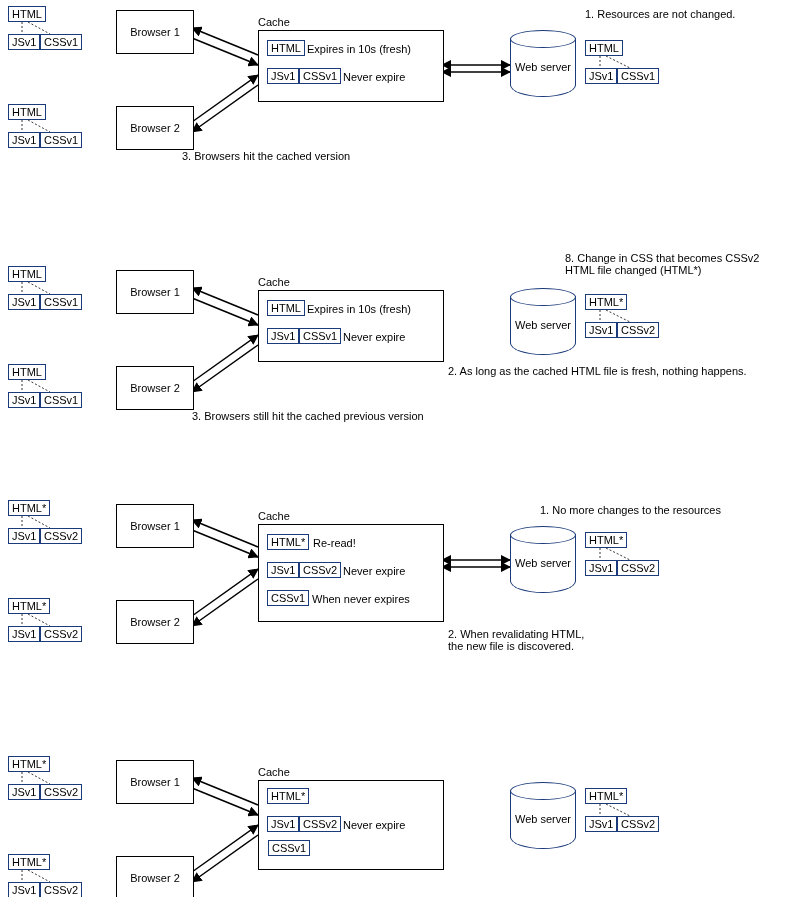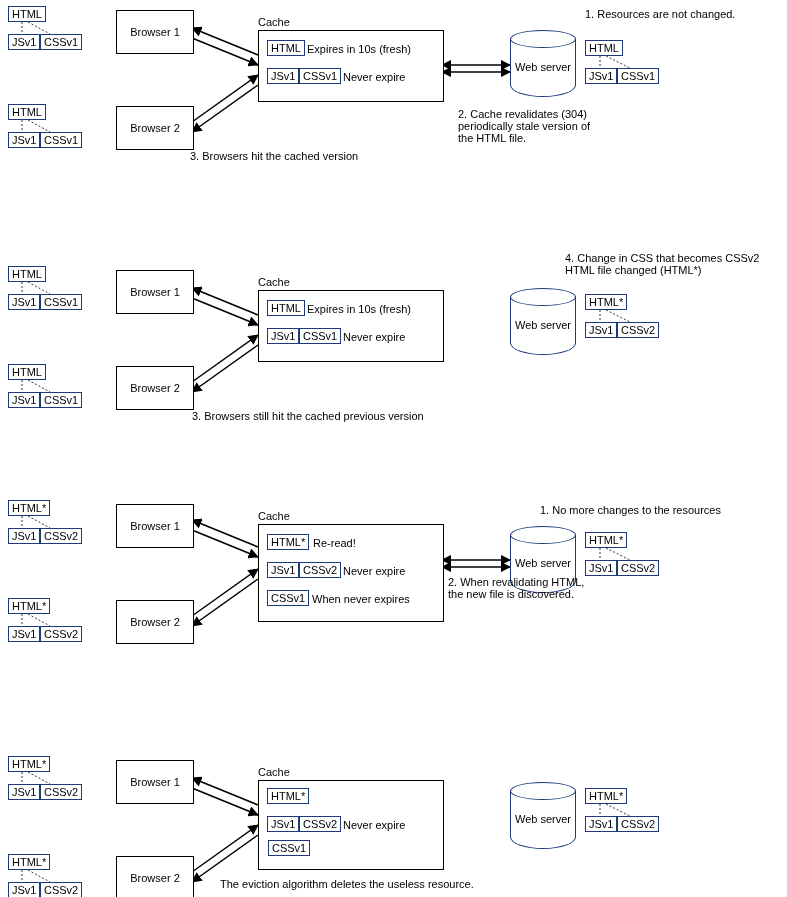--- a/index.html
+++ b/index.html
@@ -166,24 +166,21 @@
 
 <div class="cyl-body" style="left:510px;top:38px;width:64px;height:58px">
       <span>Web server</span>
     </div>
 <div class="cyl-top" style="left:510px;top:30px;width:64px;height:16px"></div>
 <div class="fbox" style="left:585px;top:40px">HTML</div>
 <div class="fbox" style="left:585px;top:68px">JSv1</div>
 <div class="fbox" style="left:617px;top:68px">CSSv1</div>
 
 <div class="lbl" style="left:585px;top:8px">1. Resources are not changed.</div>
-<div class="lbl" style="left:458px;top:108px">2. Cache revalidates (304)
-periodically stale version of
-the HTML file.</div>
-<div class="lbl" style="left:190px;top:150px">3. Browsers hit the cached version</div>
+<div class="lbl" style="left:182px;top:150px">3. Browsers hit the cached version</div>
 
 <div class="fbox" style="left:8px;top:266px">HTML</div>
 <div class="fbox" style="left:8px;top:294px">JSv1</div>
 <div class="fbox" style="left:40px;top:294px">CSSv1</div>
 <div class="box" style="left:116px;top:270px;width:76px;height:42px">Browser 1</div>
 <div class="fbox" style="left:8px;top:364px">HTML</div>
 <div class="fbox" style="left:8px;top:392px">JSv1</div>
 <div class="fbox" style="left:40px;top:392px">CSSv1</div>
 <div class="box" style="left:116px;top:366px;width:76px;height:42px">Browser 2</div>
 <div class="lbl" style="left:258px;top:276px">Cache</div>
@@ -193,22 +190,23 @@
 <div class="fbox" style="left:267px;top:328px">JSv1</div>
 <div class="fbox" style="left:299px;top:328px">CSSv1</div>
 <div class="lbl" style="left:343px;top:331px">Never expire</div>
 <div class="cyl-body" style="left:510px;top:296px;width:64px;height:58px">
       <span>Web server</span>
     </div>
 <div class="cyl-top" style="left:510px;top:288px;width:64px;height:16px"></div>
 <div class="fbox" style="left:585px;top:294px">HTML*</div>
 <div class="fbox" style="left:585px;top:322px">JSv1</div>
 <div class="fbox" style="left:617px;top:322px">CSSv2</div>
-<div class="lbl" style="left:565px;top:252px">4. Change in CSS that becomes CSSv2
+<div class="lbl" style="left:565px;top:252px">8. Change in CSS that becomes CSSv2
 HTML file changed (HTML*)</div>
+<div class="lbl" style="left:448px;top:365px">2. As long as the cached HTML file is fresh, nothing happens.</div>
 <div class="lbl" style="left:192px;top:410px">3. Browsers still hit the cached previous version</div>
 
 <div class="fbox" style="left:8px;top:500px">HTML*</div>
 <div class="fbox" style="left:8px;top:528px">JSv1</div>
 <div class="fbox" style="left:40px;top:528px">CSSv2</div>
 <div class="box" style="left:116px;top:504px;width:76px;height:42px">Browser 1</div>
 <div class="fbox" style="left:8px;top:598px">HTML*</div>
 <div class="fbox" style="left:8px;top:626px">JSv1</div>
 <div class="fbox" style="left:40px;top:626px">CSSv2</div>
 <div class="box" style="left:116px;top:600px;width:76px;height:42px">Browser 2</div>
@@ -222,21 +220,21 @@
 <div class="fbox" style="left:267px;top:590px">CSSv1</div>
 <div class="lbl" style="left:312px;top:593px">When never expires</div>
 <div class="cyl-body" style="left:510px;top:534px;width:64px;height:58px">
       <span>Web server</span>
     </div>
 <div class="cyl-top" style="left:510px;top:526px;width:64px;height:16px"></div>
 <div class="fbox" style="left:585px;top:532px">HTML*</div>
 <div class="fbox" style="left:585px;top:560px">JSv1</div>
 <div class="fbox" style="left:617px;top:560px">CSSv2</div>
 <div class="lbl" style="left:540px;top:504px">1. No more changes to the resources</div>
-<div class="lbl" style="left:448px;top:576px">2. When revalidating HTML,
+<div class="lbl" style="left:448px;top:628px">2. When revalidating HTML,
 the new file is discovered.</div>
 
 <div class="fbox" style="left:8px;top:756px">HTML*</div>
 <div class="fbox" style="left:8px;top:784px">JSv1</div>
 <div class="fbox" style="left:40px;top:784px">CSSv2</div>
 <div class="box" style="left:116px;top:760px;width:76px;height:42px">Browser 1</div>
 <div class="fbox" style="left:8px;top:854px">HTML*</div>
 <div class="fbox" style="left:8px;top:882px">JSv1</div>
 <div class="fbox" style="left:40px;top:882px">CSSv2</div>
 <div class="box" style="left:116px;top:856px;width:76px;height:42px">Browser 2</div>
@@ -247,15 +245,14 @@
 <div class="fbox" style="left:299px;top:816px">CSSv2</div>
 <div class="lbl" style="left:343px;top:819px">Never expire</div>
 <div class="fbox" style="left:268px;top:840px">CSSv1</div>
 <div class="cyl-body" style="left:510px;top:790px;width:64px;height:58px">
       <span>Web server</span>
     </div>
 <div class="cyl-top" style="left:510px;top:782px;width:64px;height:16px"></div>
 <div class="fbox" style="left:585px;top:788px">HTML*</div>
 <div class="fbox" style="left:585px;top:816px">JSv1</div>
 <div class="fbox" style="left:617px;top:816px">CSSv2</div>
-<div class="lbl" style="left:220px;top:878px">The eviction algorithm deletes the useless resource.</div>
 
 </div>
 
 </body></html>

